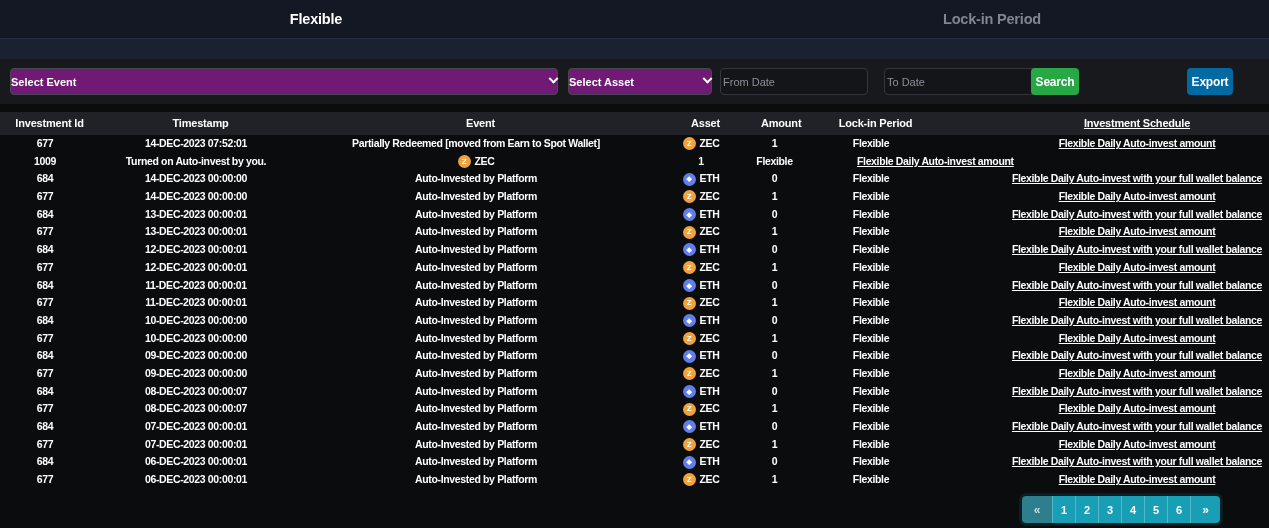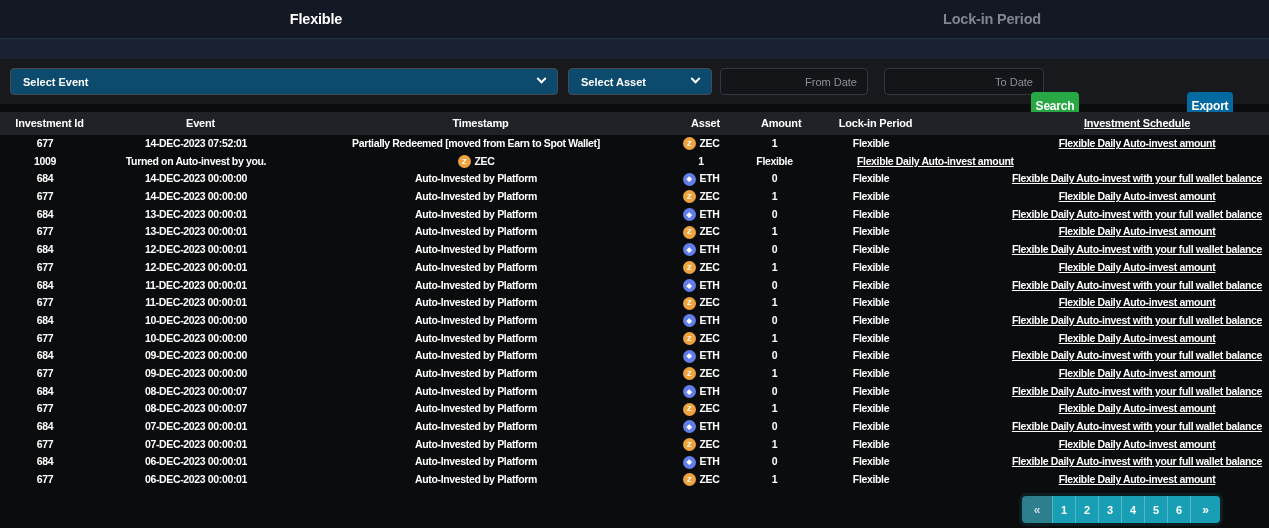--- a/index.html
+++ b/index.html
@@ -13,33 +13,33 @@
          transform:translateX(-50%); cursor:pointer; letter-spacing:-0.2px; }
   .tab-active   { left:316px; color:#ffffff; }
   .tab-inactive { left:992px; color:#80858f; }
 
   .substrip { position:absolute; top:38px; left:0; width:1269px; height:21px;
               background:#1a2130; border-top:1px solid #252e40; }
 
   
   .filterbar { position:absolute; top:59px; left:0; width:1269px; height:45px; background:#17191d; }
   .ctrl { position:absolute; top:9px; height:27px; border-radius:4px; font-size:11px; }
-  .select { background:#0c4a6e; border:1px solid #46494f; display:flex; align-items:center;
-            justify-content:space-between; padding:0 12px; color:#ffffff; font-weight:bold; cursor:pointer; }
+  .select { background:#701a75; border:1px solid #46494f; display:flex; align-items:center;
+            justify-content:space-between; padding:0 0; color:#ffffff; font-weight:bold; cursor:pointer; }
   .select-event { left:10px;  width:548px; }
   .select-asset { left:568px; width:144px; }
   .chev { width:7px; height:7px; border-right:2px solid #ffffff; border-bottom:2px solid #ffffff;
           transform:rotate(45deg) translate(-2px,-2px); }
-  .dateinput { background:#131519; border:1px solid #33363c; color:#e8e8e8; padding:0 10px;
-               font-family:"Liberation Sans", sans-serif; font-size:11px; outline:none;text-align:right; }
+  .dateinput { background:#131519; border:1px solid #33363c; color:#e8e8e8; padding:0 2px;
+               font-family:"Liberation Sans", sans-serif; font-size:11px; outline:none; }
   .dateinput::placeholder { color:#8b9097; opacity:1; }
   .from-date { left:720px; width:148px; }
   .to-date   { left:876px; width:160px;margin-left:8px; }
   .btn { border:none; color:#ffffff; font-weight:bold; font-size:12px; border-radius:4px;
-         cursor:pointer; font-family:"Liberation Sans", sans-serif; letter-spacing:-0.2px;margin-top:24px; }
+         cursor:pointer; font-family:"Liberation Sans", sans-serif; letter-spacing:-0.2px; }
   .btn-search { left:1031px; width:48px; }
   .btn-export { left:1187px; width:46px; }
 
   
   .grid-row { display:grid; grid-template-columns:90px 212px 348px 102px 45px 148px 1fr; }
   .thead { position:absolute; top:112px; left:0; width:1269px; height:23px; background:#202227; }
   .thead .cell { line-height:23px; font-size:11px; font-weight:bold; letter-spacing:-0.2px;padding-left:9px; }
   .tbody { position:absolute; top:135px; left:0; width:1269px; }
   .trow { height:17.7px; }
   .cell { text-align:center; white-space:nowrap; overflow:visible; }
@@ -83,22 +83,22 @@
       <span class="chev"></span>
     </div>
     <input class="ctrl dateinput from-date" placeholder="From Date" style="">
     <input class="ctrl dateinput to-date" placeholder="To Date" style="">
     <button class="ctrl btn btn-search" style="background: rgb(40, 167, 69);">Search</button>
     <button class="ctrl btn btn-export" style="background: #0369a1;">Export</button>
   </div>
 
   <div class="thead grid-row" id="thead">
       <div class="cell c0">Investment Id</div>
+      <div class="cell c1">Timestamp</div>
       <div class="cell c2">Event</div>
-      <div class="cell c1">Timestamp</div>
       <div class="cell c3">Asset</div>
       <div class="cell c4">Amount</div>
       <div class="cell c5">Lock-in Period</div>
       <div class="cell c6">Investment Schedule</div>
     </div>
   <div class="tbody" id="tbody">
       <div class="trow grid-row">
         <div class="cell c0">677</div>
         <div class="cell c1">14-DEC-2023 07:52:01</div>
         <div class="cell c2">Partially Redeemed [moved from Earn to Spot Wallet]</div>

